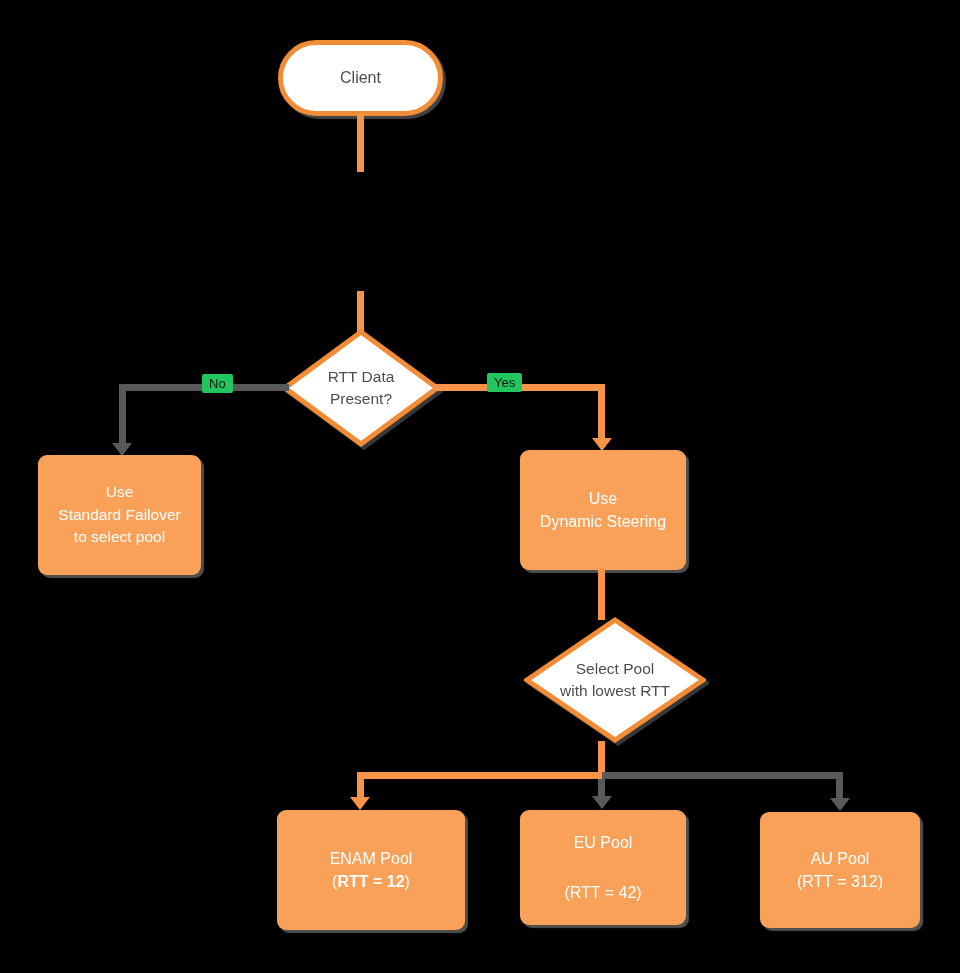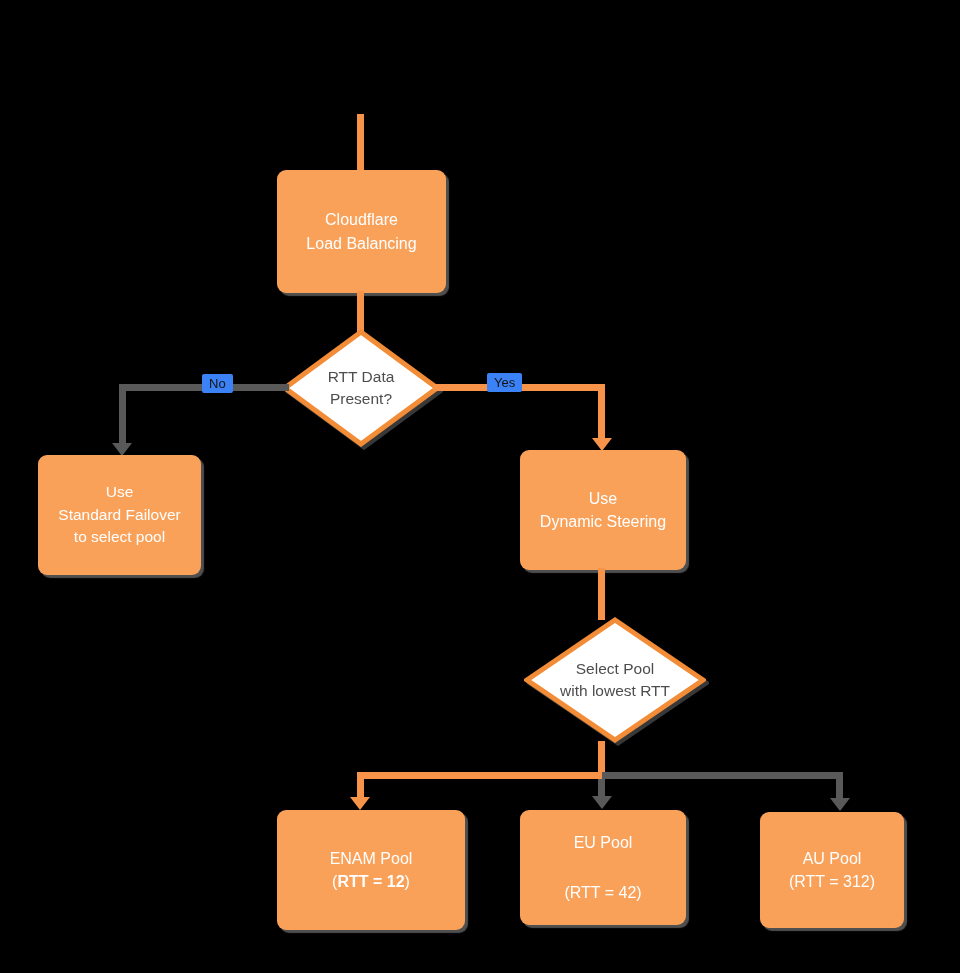--- a/index.html
+++ b/index.html
@@ -71,40 +71,39 @@
     width: 0; height: 0;
     border-left: 10px solid transparent;
     border-right: 10px solid transparent;
     border-top: 13px solid var(--line-orange, #F79449);
   }
   .arr.gray { border-top-color: var(--line-gray, #595959); }
 
   
   .edge-label {
     position: absolute;
-    background: #3b82f6;
+    background: #22c55e;
     color: #141414;
     font-size: 13px;
     line-height: 1;
     padding: 3px 7px;
     border-radius: 2px;
   }
 </style>
 </head>
 <body>
 
 <div class="canvas">
 
+  <div class="stadium" style="left:278px; top:40px; width:165px; height:76px;">
+    <span>Client</span>
+  </div>
 
   <div class="line orange" style="left:357px; top:114px; width:7px; height:58px;"></div>
 
-  <div class="box" style="left:277px; top:170px; width:169px; height:123px;">
-    <div>Cloudflare</div>
-    <div>Load Balancing</div>
-  </div>
 
   <div class="line orange" style="left:357px; top:291px; width:7px; height:42px;"></div>
 
   <div class="diamond-wrap" style="left:282px; top:329px; width:158px; height:118px;">
     <svg viewBox="0 0 158 118">
       <polygon points="79,3 155,59 79,115 3,59"></polygon>
     </svg>
     <div class="diamond-text">
       <div>RTT Data</div>
       <div>Present?</div>
@@ -162,18 +161,18 @@
     <div>
       <span>(</span><span class="bold">RTT = 12</span><span>)</span>
     </div>
   </div>
 
   <div class="box" style="left:520px; top:810px; width:166px; height:115px;gap:26px;">
     <div>EU Pool</div>
     <div>(RTT = 42)</div>
   </div>
 
-  <div class="box" style="left:760px; top:812px; width:144px; height:116px;">
+  <div class="box" style="left:760px; top:812px; width:160px; height:116px;">
     <div>AU Pool</div>
     <div>(RTT = 312)</div>
   </div>
 
 </div>
 
 </body></html>

